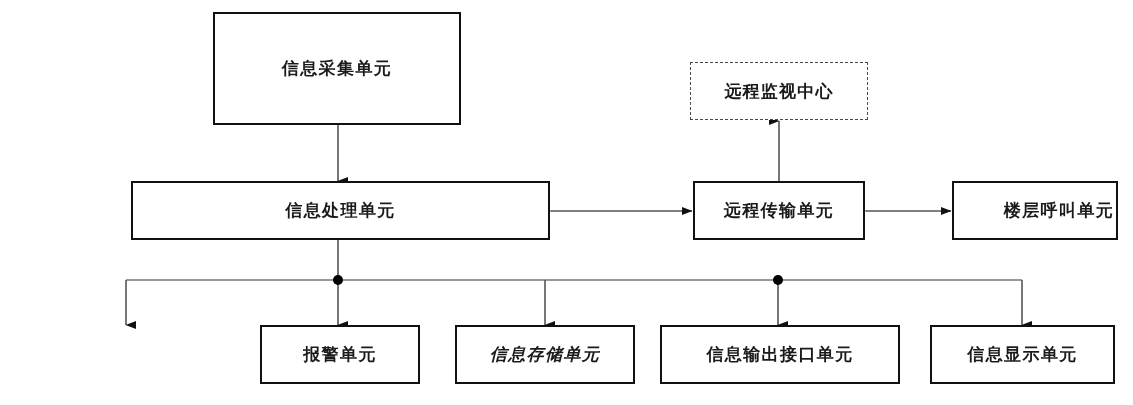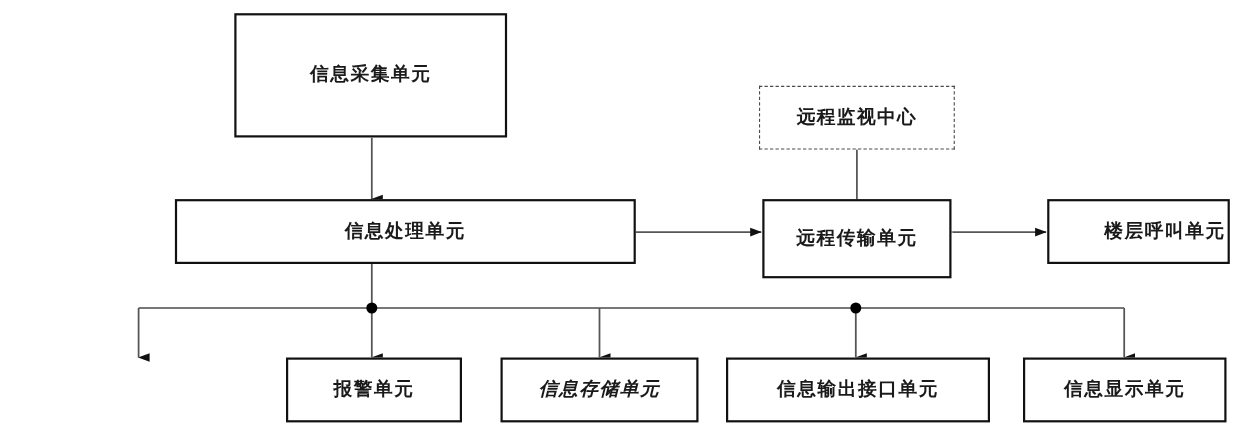--- a/index.html
+++ b/index.html
@@ -93,29 +93,29 @@
     <line x1="1022" y1="280" x2="1022" y2="325" stroke="#555555" stroke-width="1.6" marker-end="url(#arrow-down)"></line>
 
     <circle cx="338" cy="280" r="5" fill="#000000"></circle>
     <circle cx="778" cy="280" r="5" fill="#000000"></circle>
   </svg>
 
   <div class="node solid" style="left:213px; top:12px; width:248px; height:113px;">
     <span class="node-label">信息采集单元</span>
   </div>
 
-  <div class="node dashed" style="left:690px; top:78px; width:178px; height:58px;">
+  <div class="node dashed" style="left:690px; top:62px; width:178px; height:58px;">
     <span class="node-label">远程监视中心</span>
   </div>
 
-  <div class="node solid" style="left:131px; top:181px; width:419px; height:59px;margin-left:28px;">
+  <div class="node solid" style="left:131px; top:181px; width:419px; height:59px;">
     <span class="node-label">信息处理单元</span>
   </div>
 
-  <div class="node solid" style="left:693px; top:181px; width:172px; height:72px;">
+  <div class="node solid" style="left:693px; top:181px; width:172px; height:59px;">
     <span class="node-label">远程传输单元</span>
   </div>
 
   <div class="node solid" style="left:952px; top:181px; width:166px; height:59px;padding-left:48px;">
     <span class="node-label">楼层呼叫单元</span>
   </div>
 
 
   <div class="node solid" style="left:260px; top:325px; width:160px; height:59px;">
     <span class="node-label">报警单元</span>

